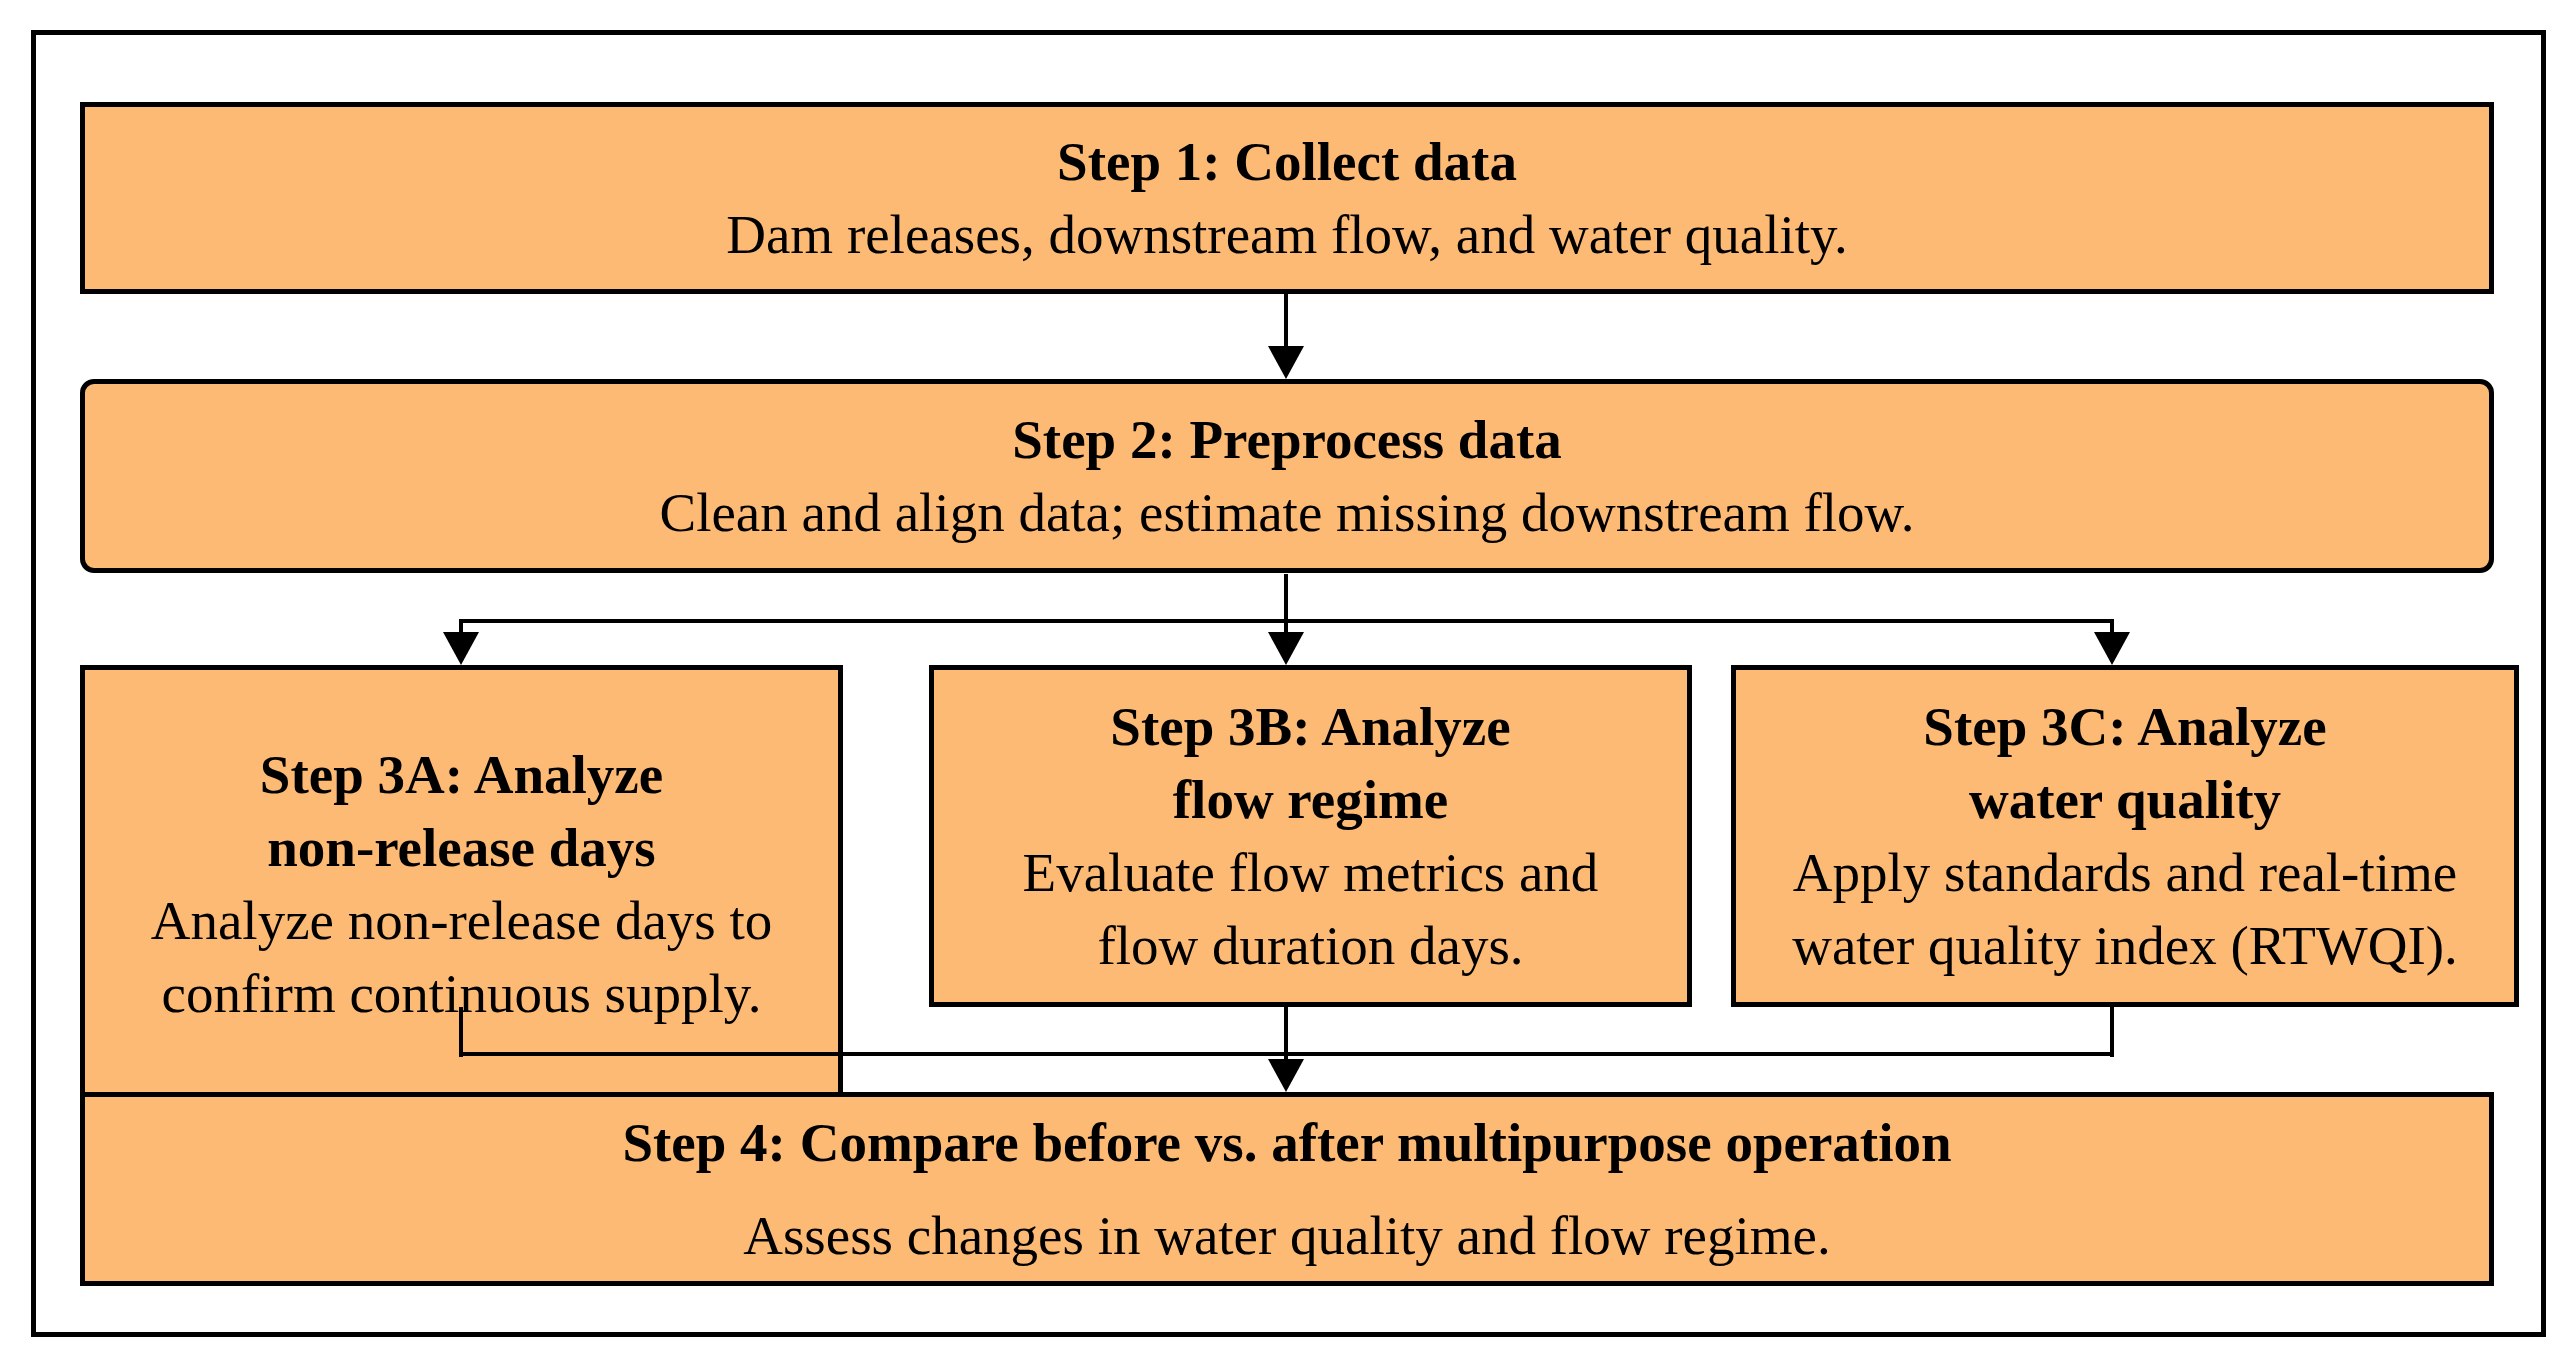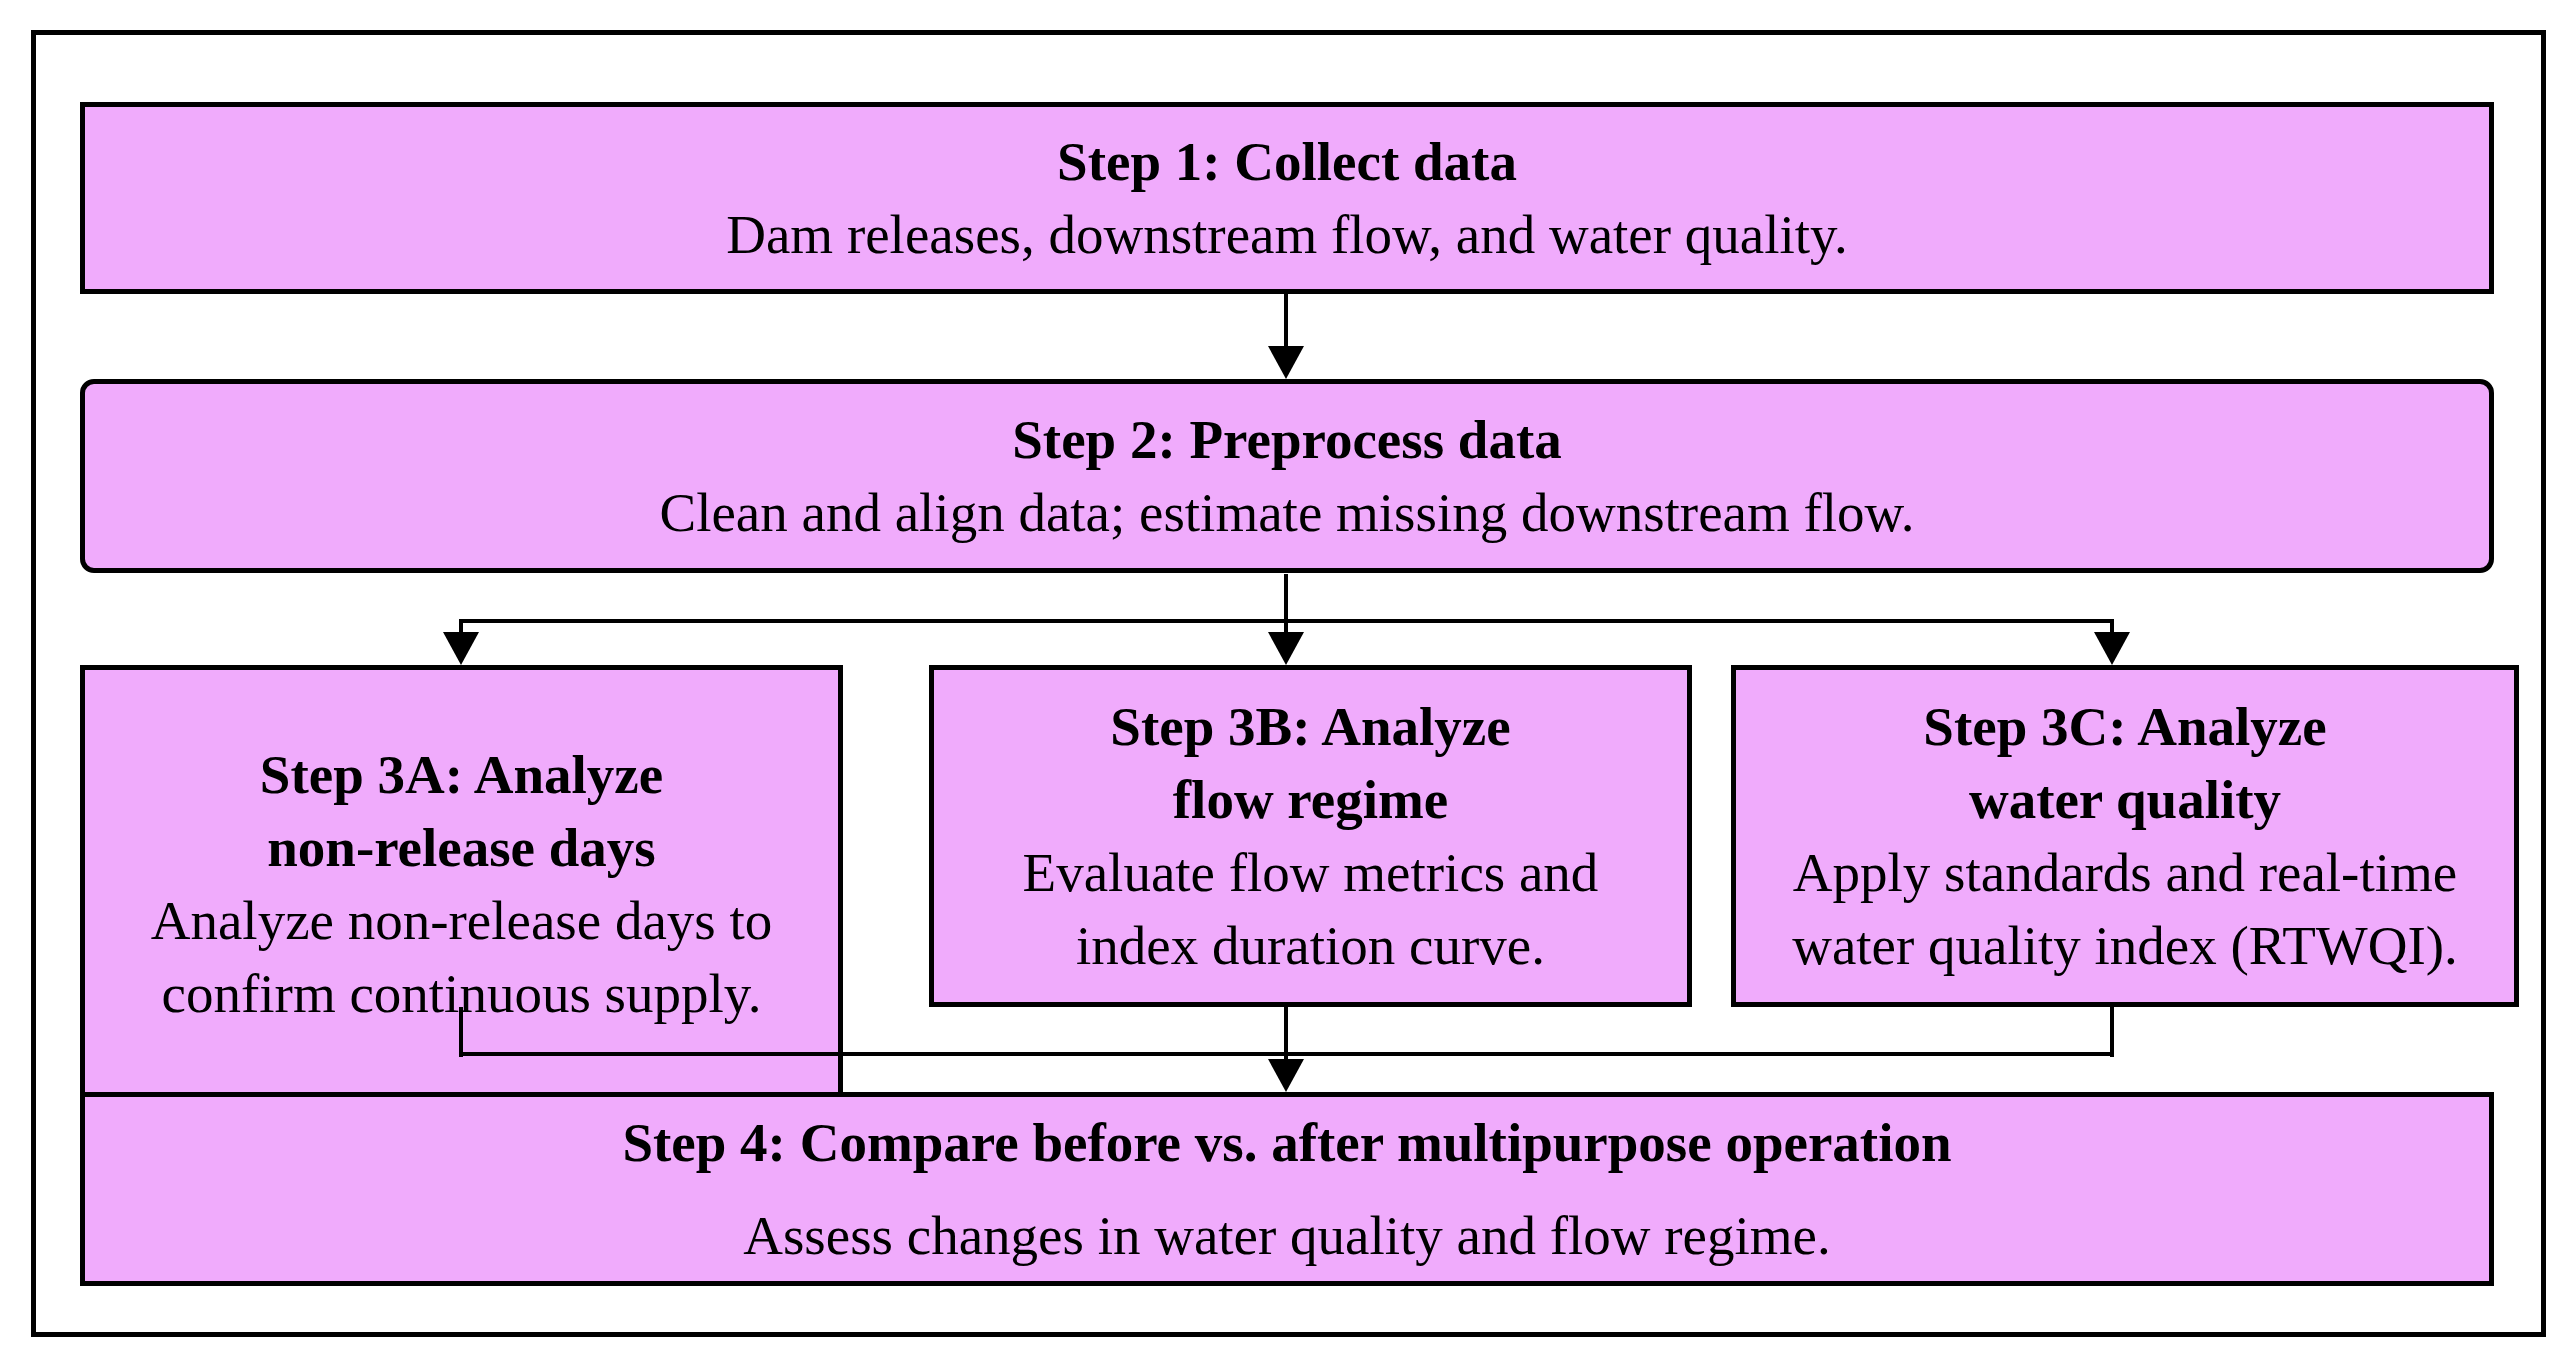--- a/index.html
+++ b/index.html
@@ -20,21 +20,21 @@
     left: 31px;
     top: 30px;
     width: 2505px;
     height: 1297px;
     border: 5.8px solid #000000;
     background: #ffffff;
   }
   .node {
     position: absolute;
     border: 5.8px solid #000000;
-    background: #f0abfc;
+    background: #fdba74;
     display: flex;
     flex-direction: column;
     align-items: center;
     justify-content: center;
     text-align: center;
     box-sizing: border-box;
   }
   .node-title {
     font-weight: bold;
     font-size: 55px;
@@ -118,21 +118,21 @@
     <div class="node-title">Step 3A: Analyze</div>
     <div class="node-title">non-release days</div>
     <div class="node-desc">Analyze non-release days to</div>
     <div class="node-desc">confirm continuous supply.</div>
   </div>
 
   <div class="node node-step3b">
     <div class="node-title">Step 3B: Analyze</div>
     <div class="node-title">flow regime</div>
     <div class="node-desc">Evaluate flow metrics and</div>
-    <div class="node-desc">index duration curve.</div>
+    <div class="node-desc">flow duration days.</div>
   </div>
 
   <div class="node node-step3c">
     <div class="node-title">Step 3C: Analyze</div>
     <div class="node-title">water quality</div>
     <div class="node-desc">Apply standards and real-time</div>
     <div class="node-desc">water quality index (RTWQI).</div>
   </div>
 
   <div class="line v-3a-converge"></div>

